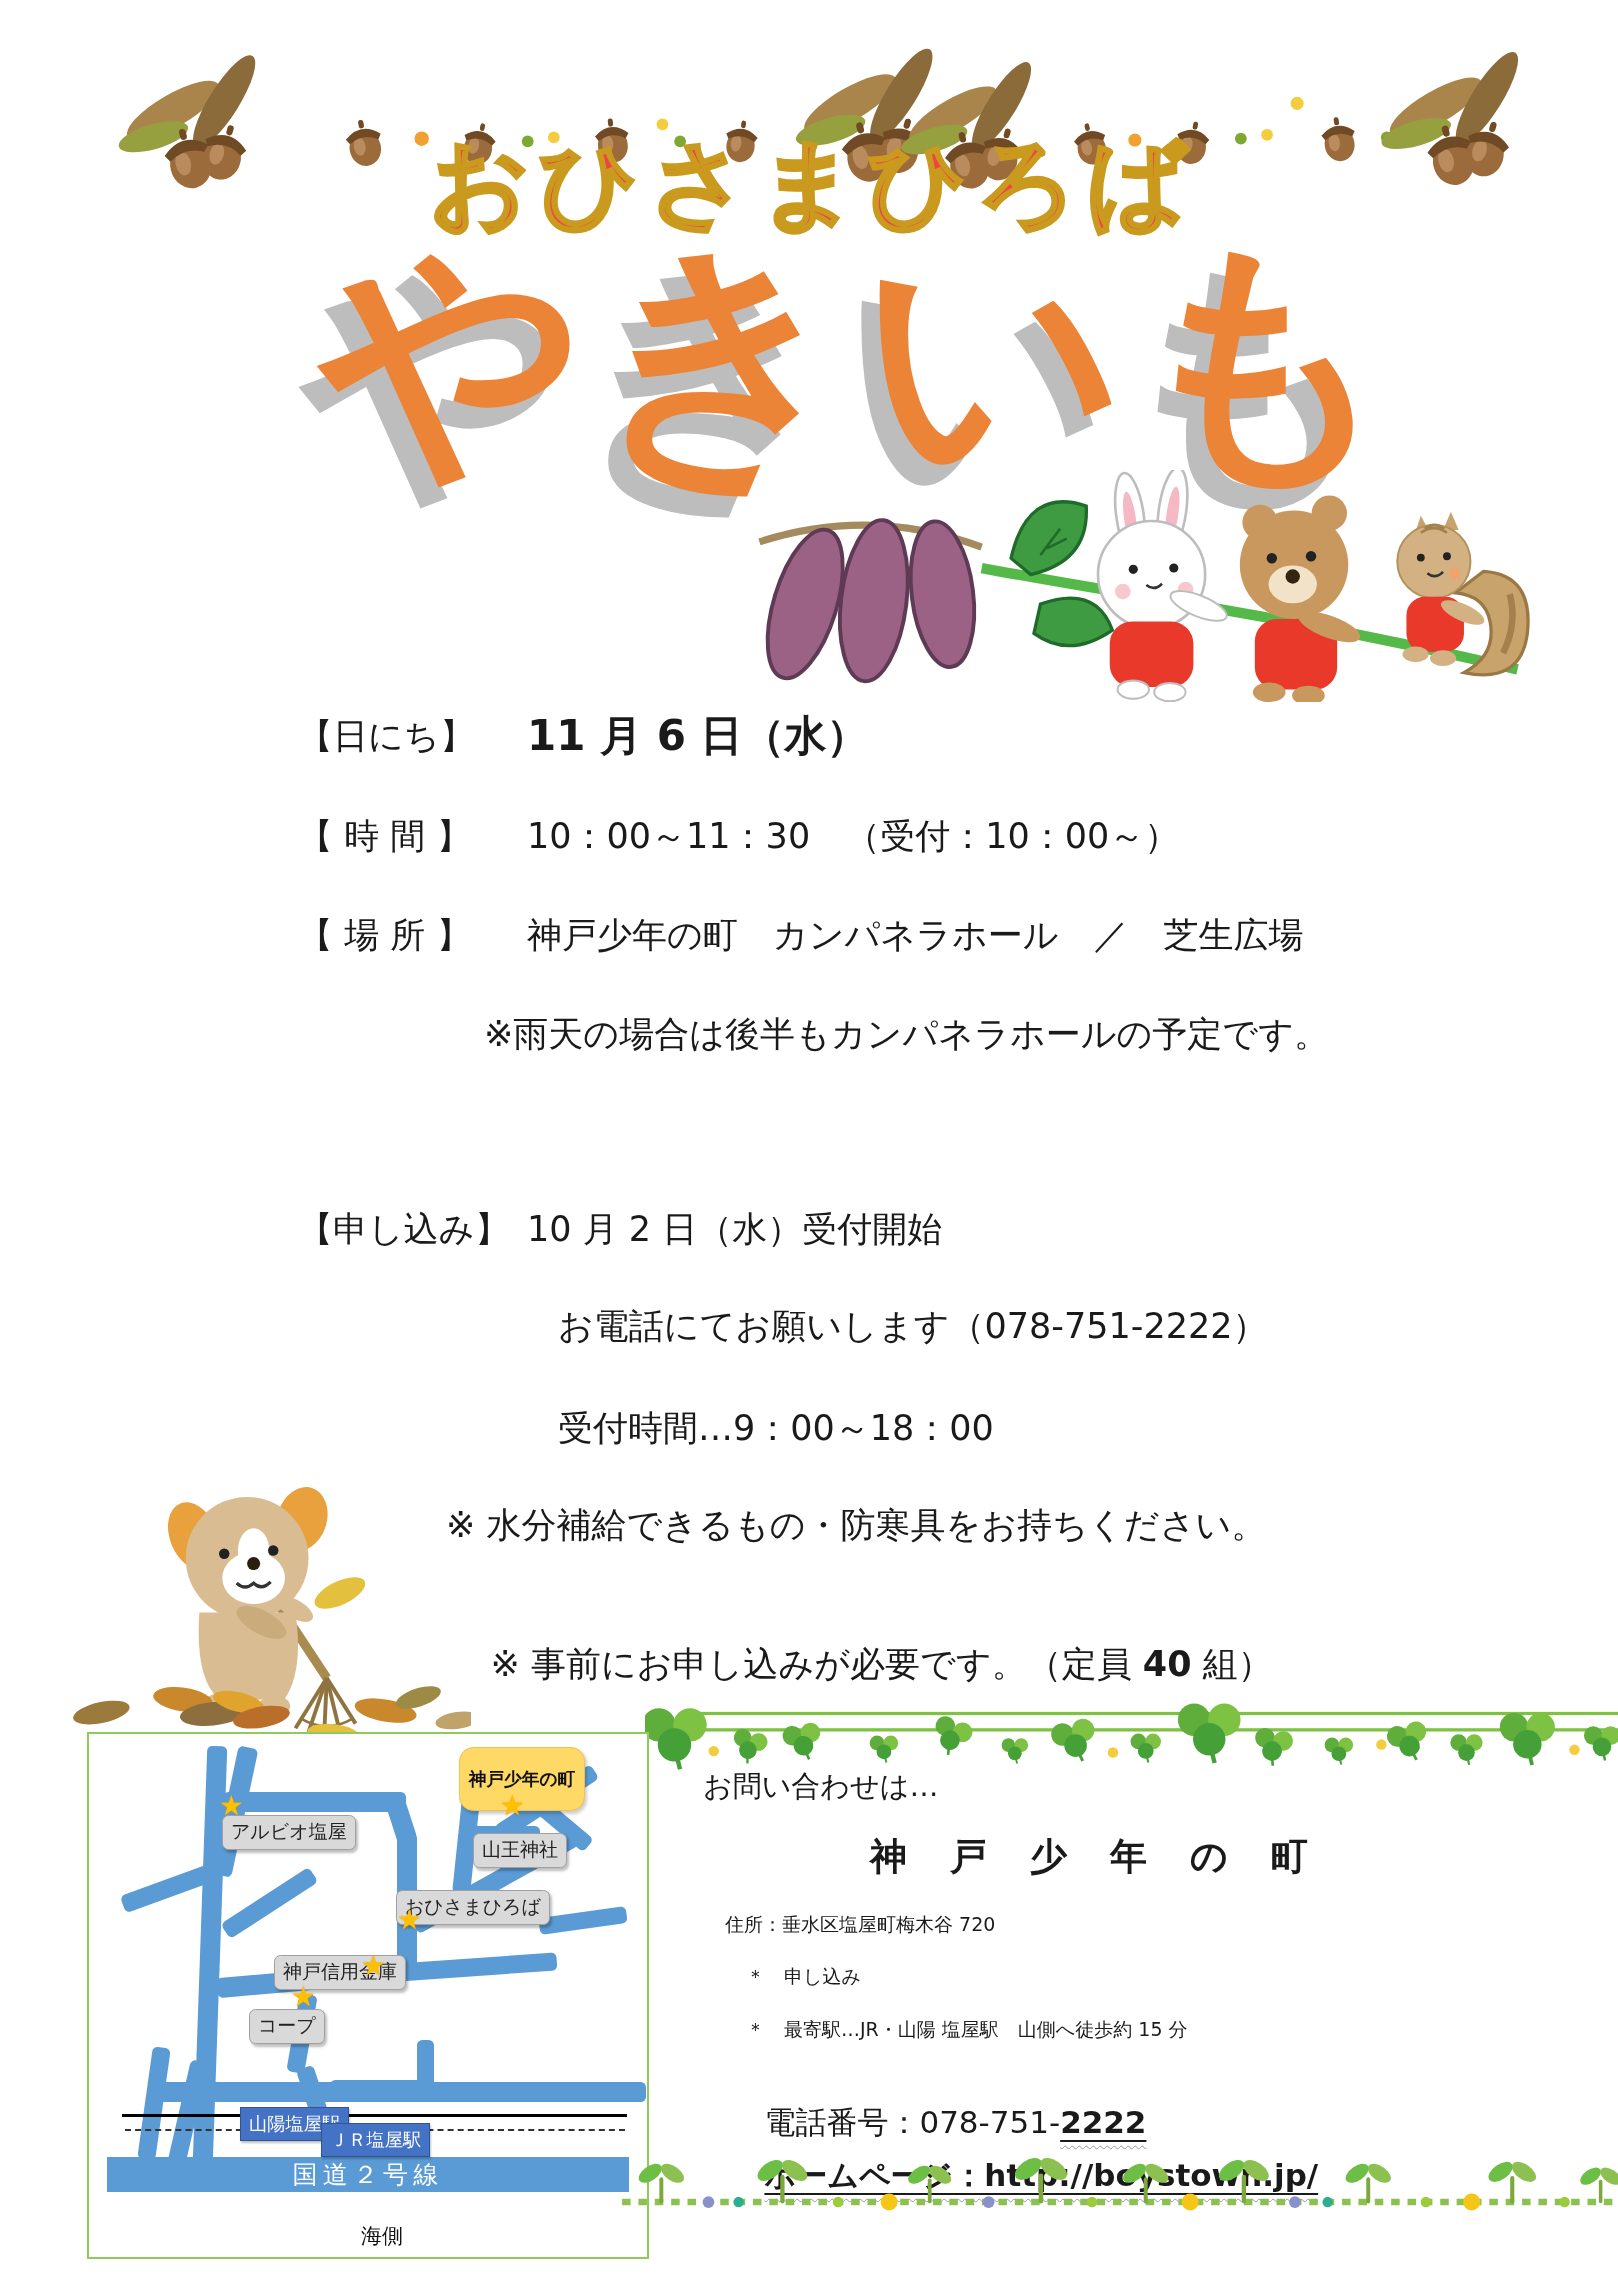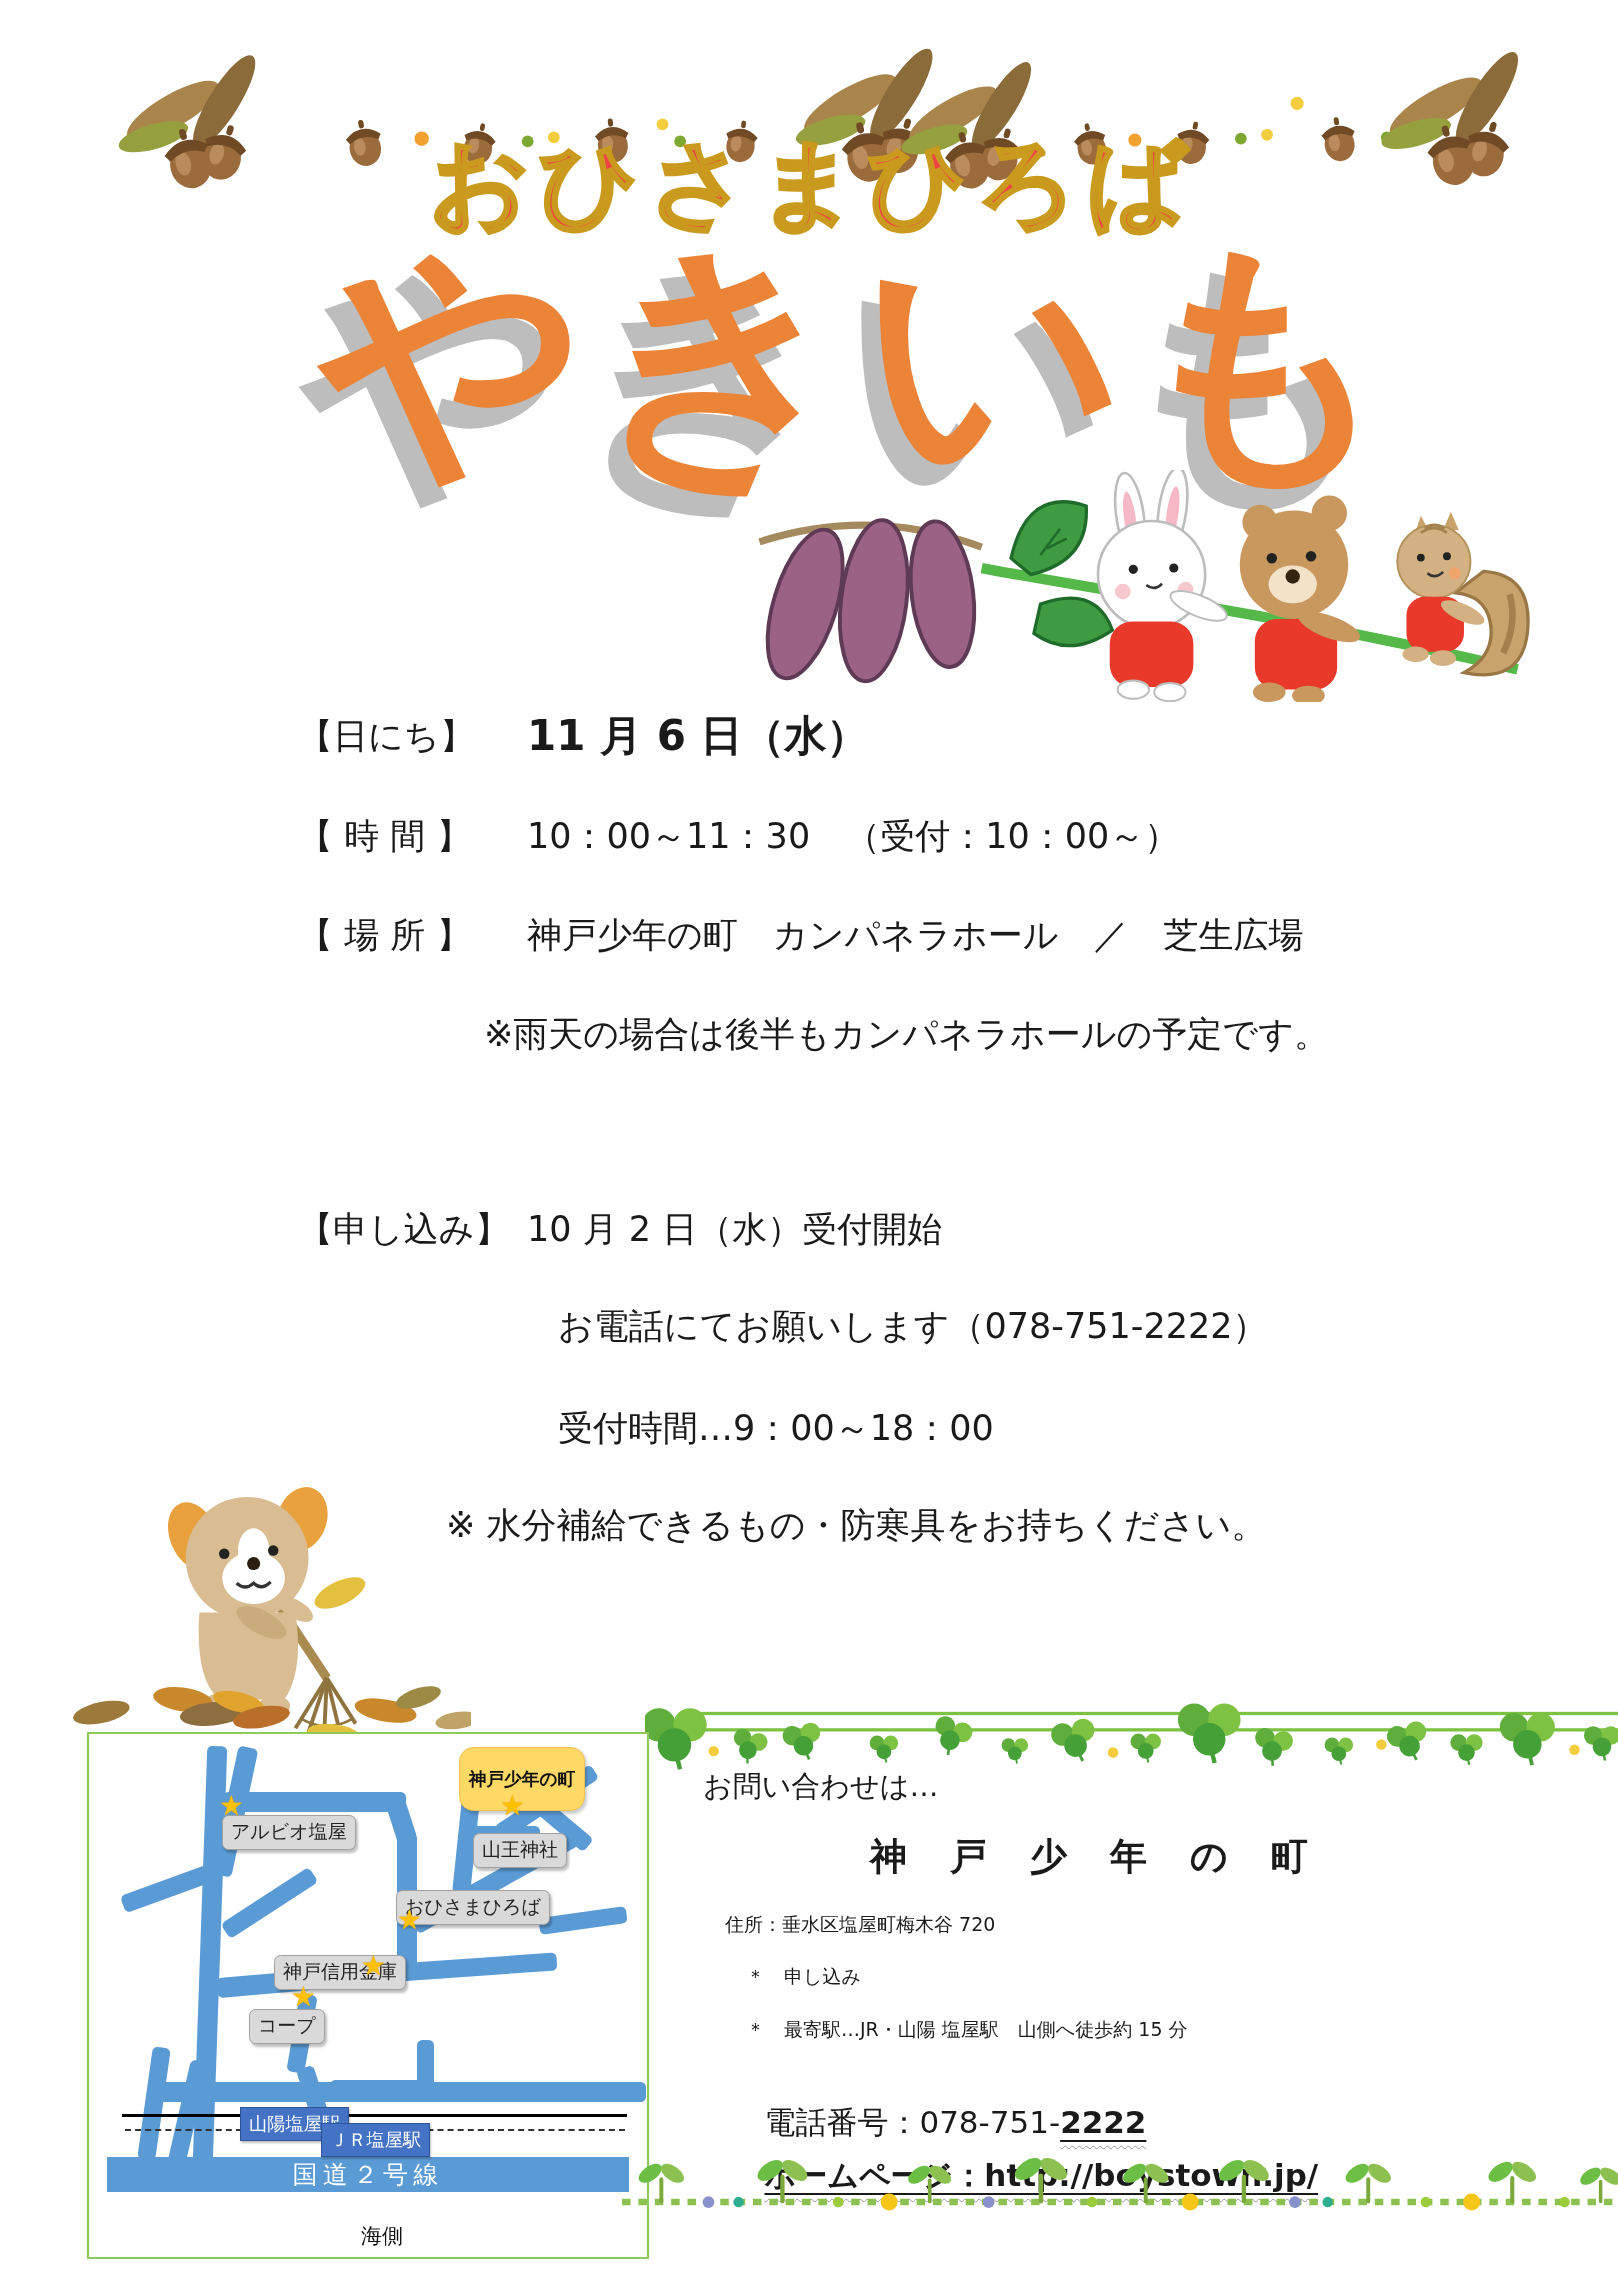--- a/index.html
+++ b/index.html
@@ -190,20 +190,23 @@
     <span class="lbl">【 場 所 】</span>
     <span class="val">神戸少年の町　カンパネラホール　／　芝生広場</span>
   </div>
   <div class="abs row" style="left:298px;top:1206px;">
     <span class="lbl">【申し込み】</span>
     <span class="val">10 月 2 日（水）受付開始</span>
   </div>
   <div class="abs note" style="left:558px;top:1303px;">お電話にてお願いします（078-751-2222）</div>
   <div class="abs note" style="left:558px;top:1405px;">受付時間…9：00～18：00</div>
   <div class="abs note" style="left:446px;top:1502px;">※ 水分補給できるもの・防寒具をお持ちください。</div>
+  <div class="abs note" style="left:446px;top:1601px;">
+    <span>※ 事前にお申し込みが必要です。（定員 </span><span class="bold40">40</span><span> 組）</span>
+  </div>
 
   <div class="abs" style="left:65px;top:1459px;width:406px;height:281px;">
     <svg width="406" height="281" viewBox="0 0 620 430">
 
       <line x1="235" y1="85" x2="400" y2="335" stroke="#A98B4F" stroke-width="14"></line>
 
       <g>
         <path d="M205 235 Q198 335 235 368 L335 368 Q365 325 352 235 Z" fill="#D9BC91"></path>
         <ellipse cx="236" cy="375" rx="24" ry="16" fill="#D9BC91"></ellipse>
         <ellipse cx="320" cy="378" rx="24" ry="16" fill="#D9BC91"></ellipse>

